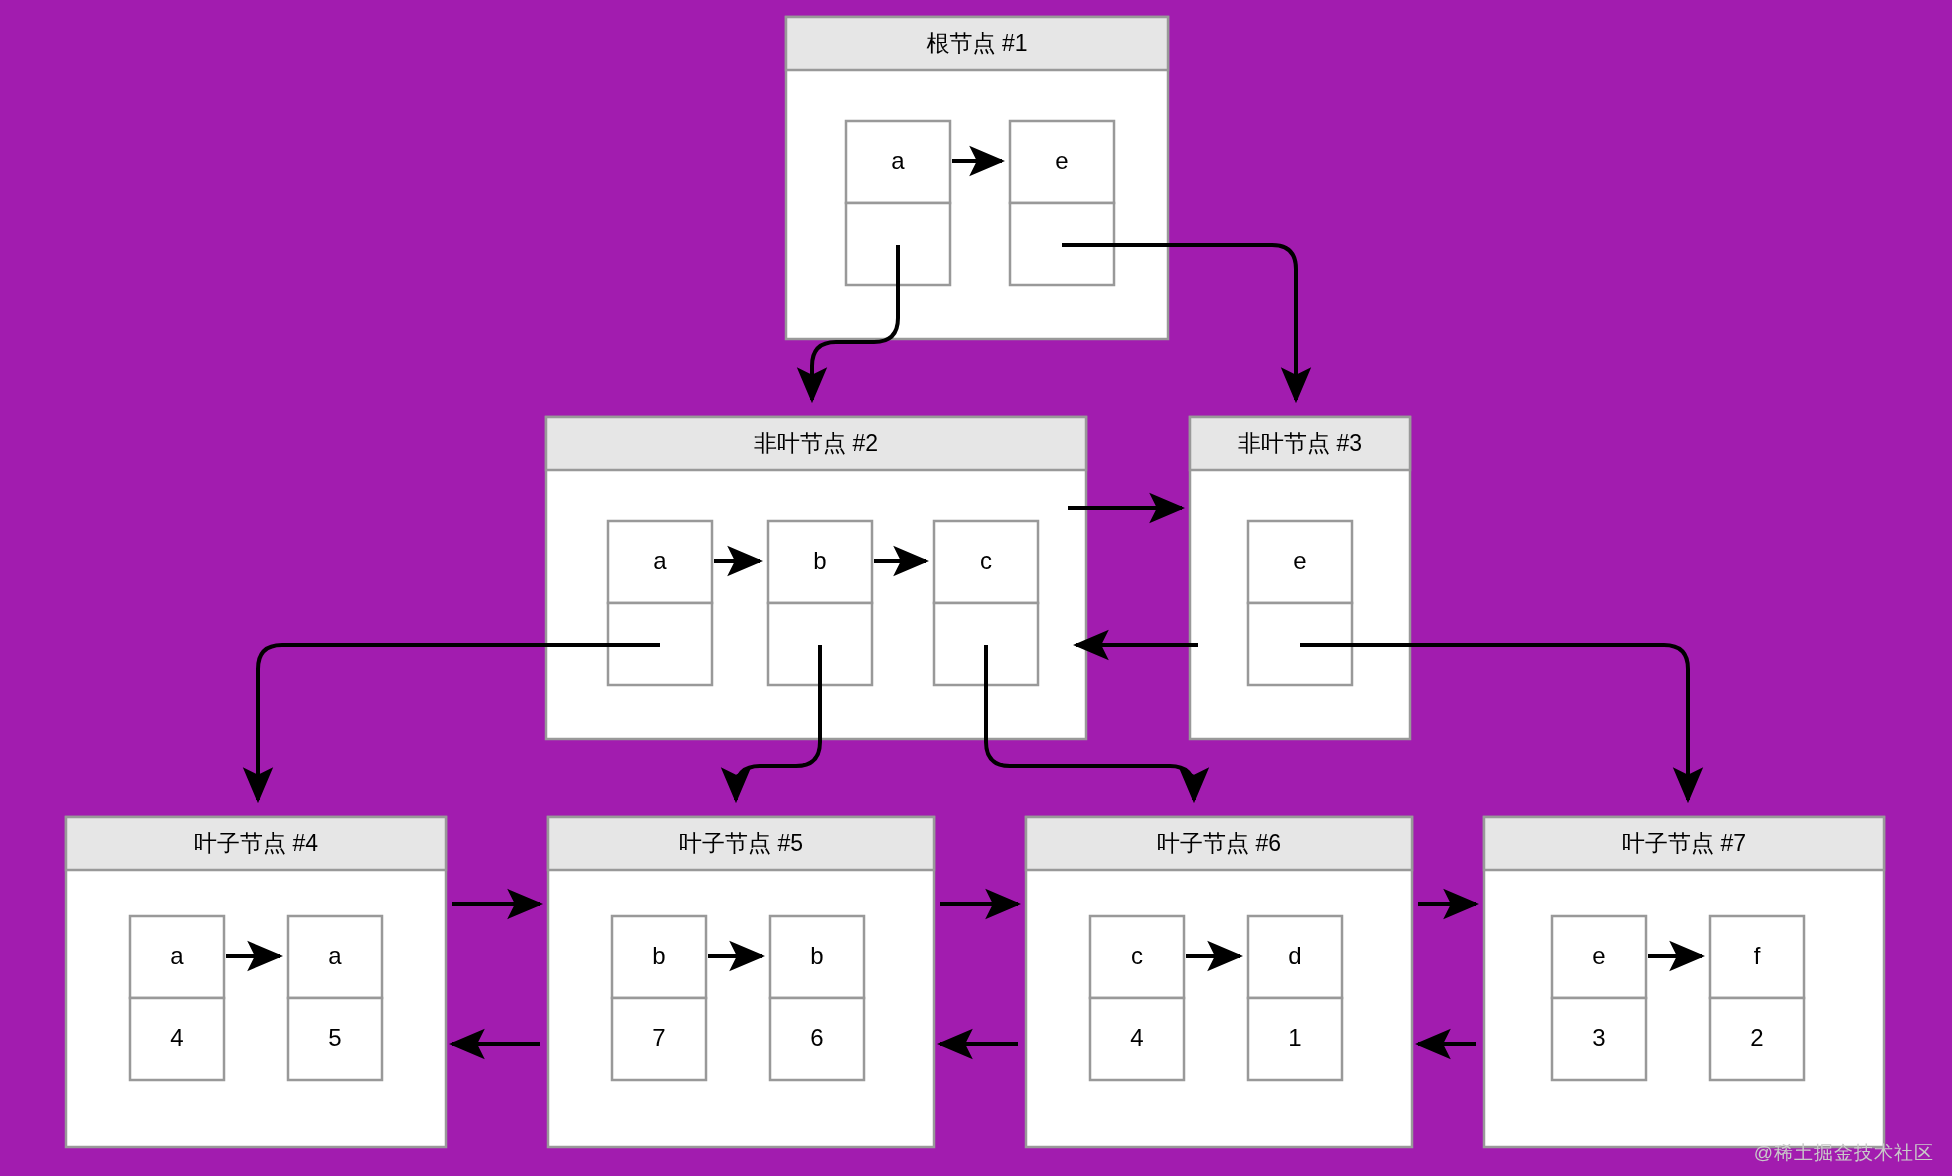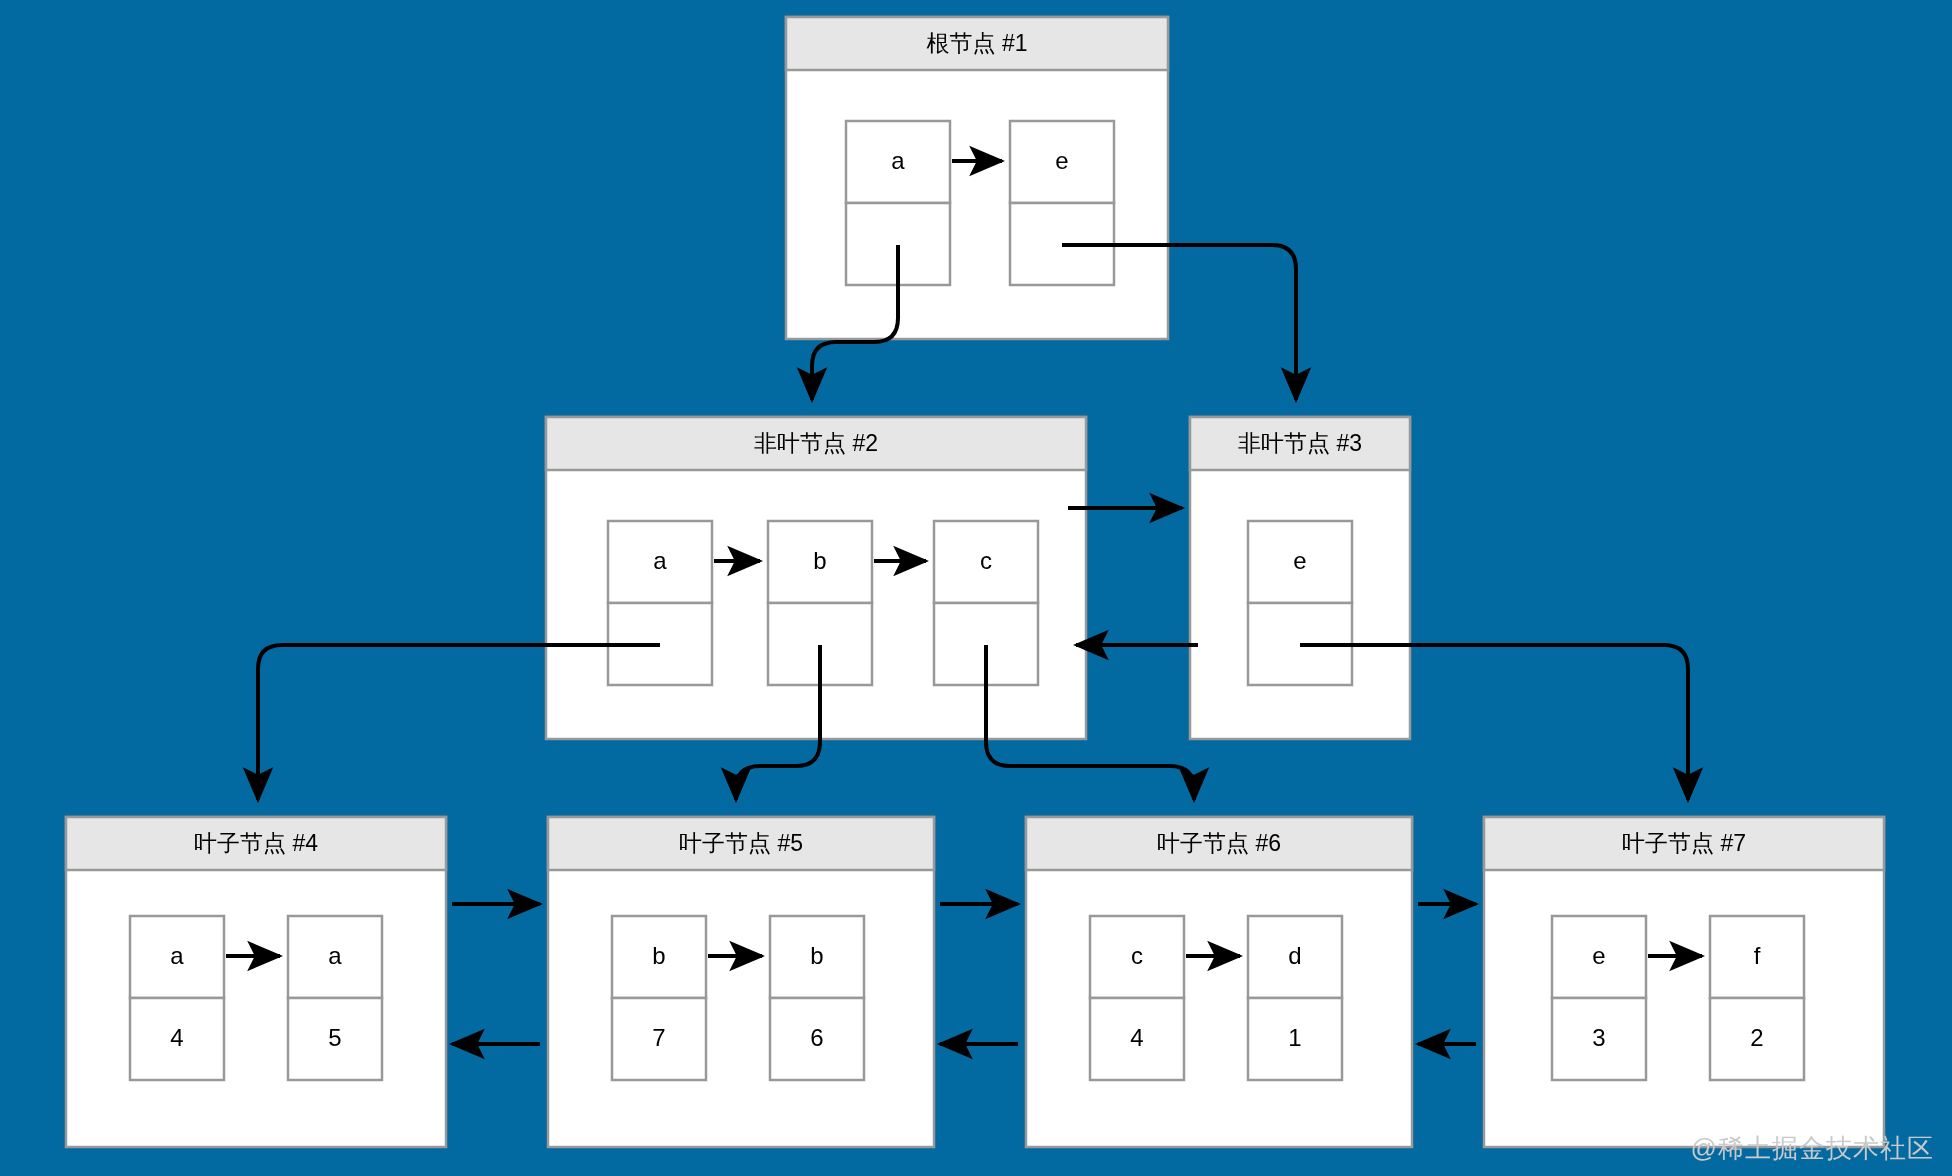--- a/index.html
+++ b/index.html
@@ -10,21 +10,21 @@
   body {
     width: 1952px;
     height: 1176px;
     overflow: hidden;
     font-family: "Liberation Sans", "DejaVu Sans", sans-serif;
   }
   #canvas {
     position: relative;
     width: 1952px;
     height: 1176px;
-    background: #0369a1;
+    background: #a21caf;
   }
   svg.diagram {
     position: absolute;
     left: 0;
     top: 0;
     width: 1952px;
     height: 1176px;
   }
   .node-box {
     fill: #ffffff;
@@ -60,21 +60,21 @@
     stroke: #000000;
     stroke-width: 4;
     stroke-linecap: butt;
     stroke-linejoin: round;
   }
   .watermark {
     position: absolute;
     right: 18px;
     bottom: 10px;
     font-family: "Liberation Sans", "DejaVu Sans", sans-serif;
-    font-size: 26px;
+    font-size: 19px;
     color: #c9c9c9;
     letter-spacing: 1px;
     user-select: none;
     margin-top: 44px;
   }
 </style>
 </head>
 <body>
 
 <div id="canvas">

